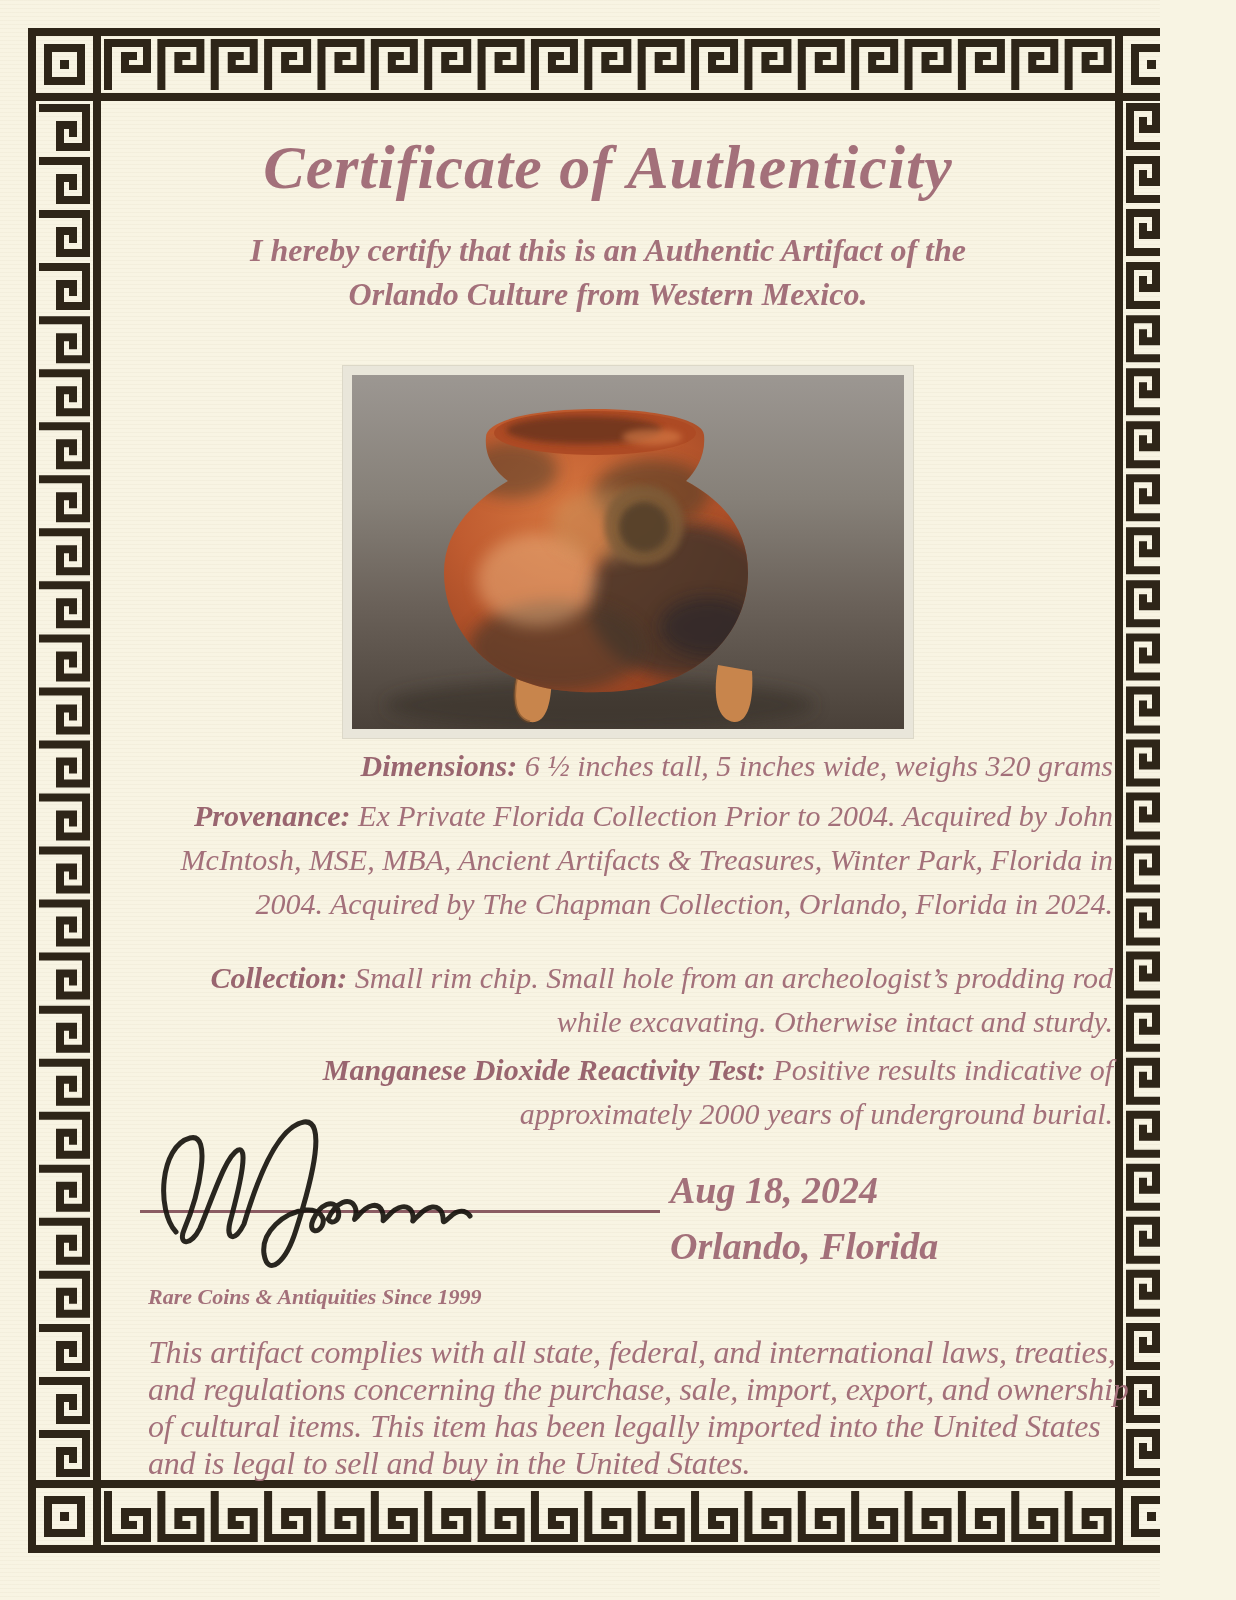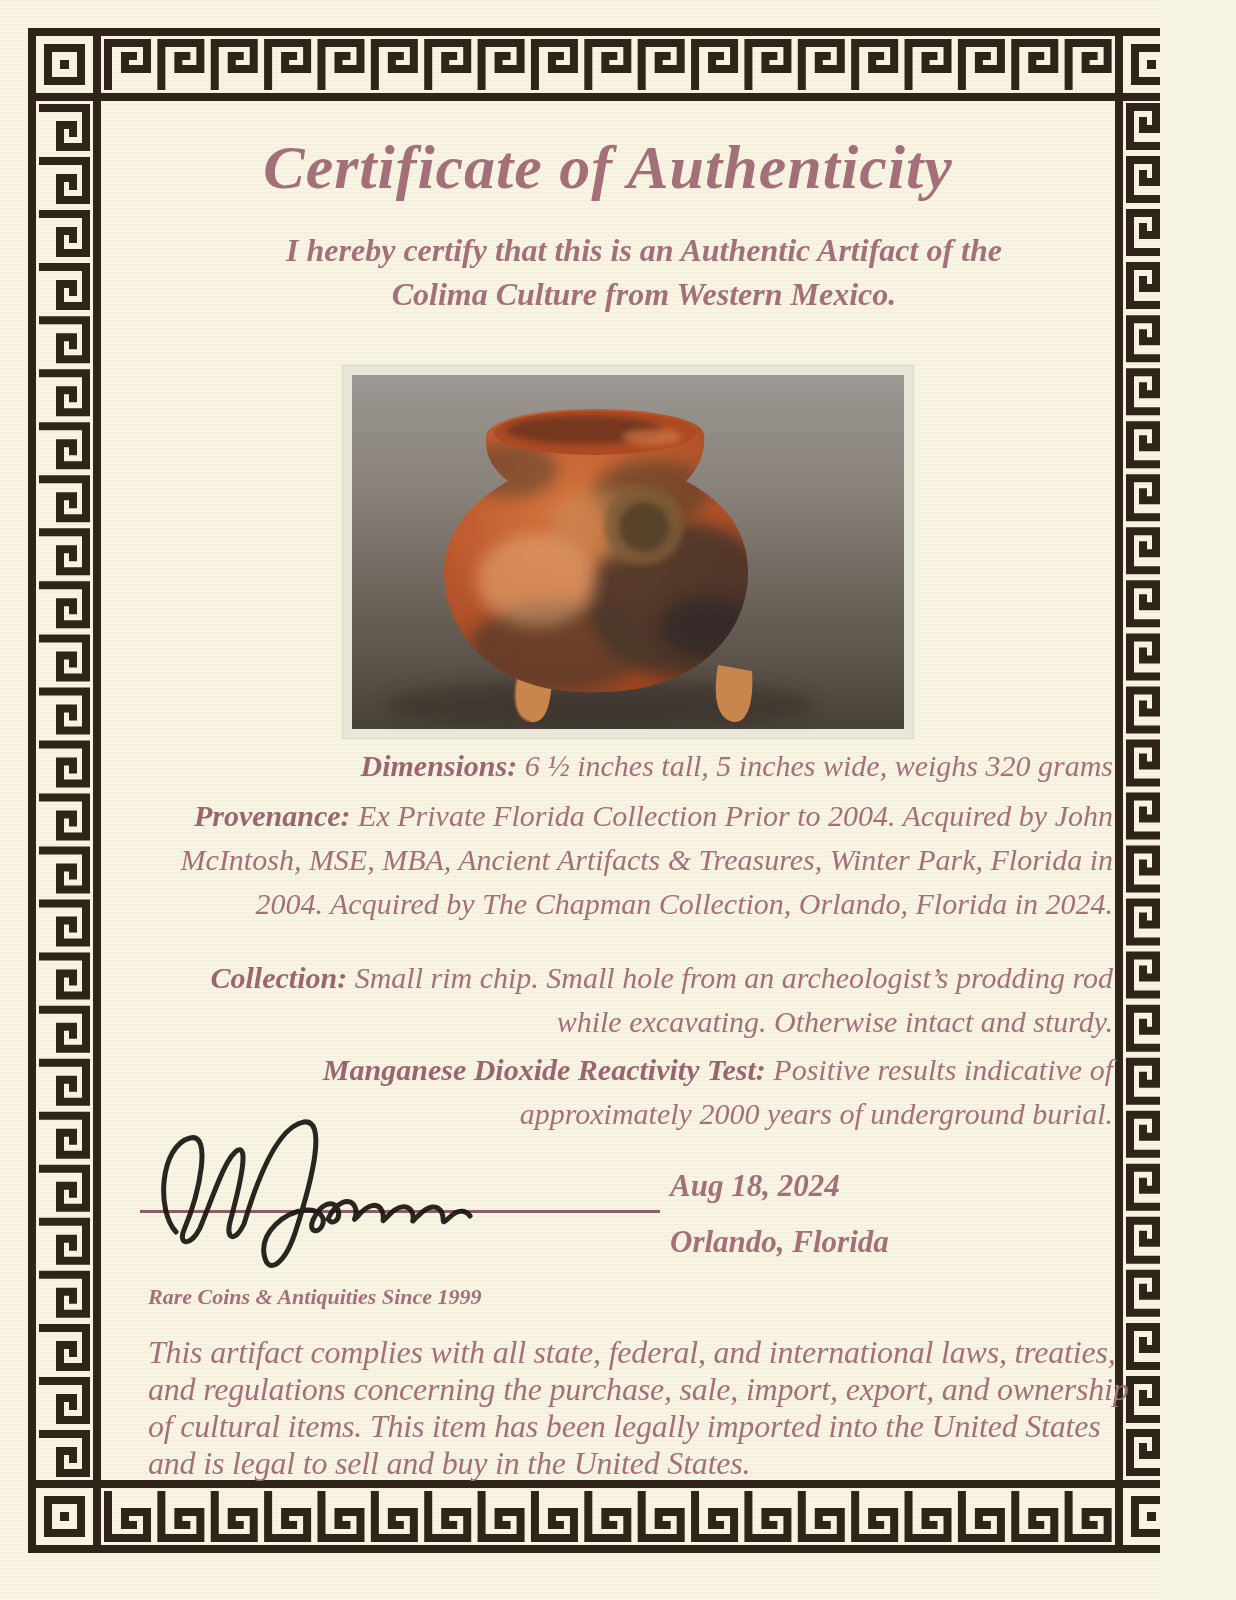--- a/index.html
+++ b/index.html
@@ -13,39 +13,39 @@
   }
   .border-svg{position:absolute;left:0;top:0;}
   .title{
     position:absolute;left:101px;top:132px;width:1014px;
     text-align:center;font-style:italic;font-weight:bold;
     font-size:62px;letter-spacing:1px;color:#a3707a;
   }
   .intro{
     position:absolute;left:101px;top:228px;width:1014px;
     text-align:center;font-style:italic;font-weight:bold;
-    font-size:32px;line-height:44px;color:#a3707a;padding-left:36px;
+    font-size:32px;line-height:44px;color:#a3707a;
   }
   .photo{
     position:absolute;left:343px;top:366px;width:570px;height:372px;
     background:#e9e6da;box-shadow:0 0 0 1px #dcd8c8;
   }
   .photo svg{position:absolute;left:9px;top:9px;}
   .sec{
     position:absolute;left:148px;width:965px;
     font-style:italic;font-size:30px;line-height:44px;color:#a3707a;
     margin:0;
     text-align:right;
   }
   .lbl{font-weight:bold;color:#99656f;}
   .sig-svg{position:absolute;left:138px;top:1112px;}
   .sig-line{position:absolute;left:140px;top:1210px;width:520px;height:3px;background:#8b5c63;}
-  .sig-date{position:absolute;left:670px;top:1168px;font-style:italic;font-weight:bold;font-size:31px;color:#a3707a;}
+  .sig-date{position:absolute;left:670px;top:1168px;font-style:italic;font-weight:bold;font-size:38px;color:#a3707a;}
   .sig-from{position:absolute;left:202px;top:1224px;font-style:italic;font-weight:bold;font-size:31px;color:#a3707a;}
-  .sig-loc{position:absolute;left:670px;top:1224px;font-style:italic;font-weight:bold;font-size:31px;color:#a3707a;}
+  .sig-loc{position:absolute;left:670px;top:1224px;font-style:italic;font-weight:bold;font-size:38px;color:#a3707a;}
   .tagline{position:absolute;left:148px;top:1284px;font-style:italic;font-weight:bold;font-size:22px;color:#a3707a;}
   .legal{
     position:absolute;left:148px;top:1334px;width:985px;
     font-style:italic;font-size:32px;line-height:37px;letter-spacing:-0.2px;
     color:#a3707a;margin:0;font-weight:500;
   }
 </style>
 </head>
 <body>
 
@@ -167,21 +167,21 @@
         <use href="#mkey" transform="translate(1123,1425.923076923077) rotate(-90)"></use>
         <use href="#mkey" transform="translate(93,1426.9615384615386) rotate(90)"></use>
         <use href="#mkey" transform="translate(1123,1478.9615384615386) rotate(-90)"></use>
       </g>
   </svg>
 
   <div class="title">Certificate of Authenticity</div>
 
   <div class="intro">
     <div>I hereby certify that this is an Authentic Artifact of the</div>
-    <div>Colima Culture from Western Mexico.</div>
+    <div>Orlando Culture from Western Mexico.</div>
   </div>
 
   <div class="photo">
     <svg width="552" height="354" viewBox="0 0 552 354">
       <defs>
         <linearGradient id="bgG" x1="0" y1="0" x2="0" y2="1">
           <stop offset="0" stop-color="#9c9792"></stop>
           <stop offset="0.35" stop-color="#868078"></stop>
           <stop offset="0.65" stop-color="#6a6159"></stop>
           <stop offset="1" stop-color="#4a4139"></stop>

